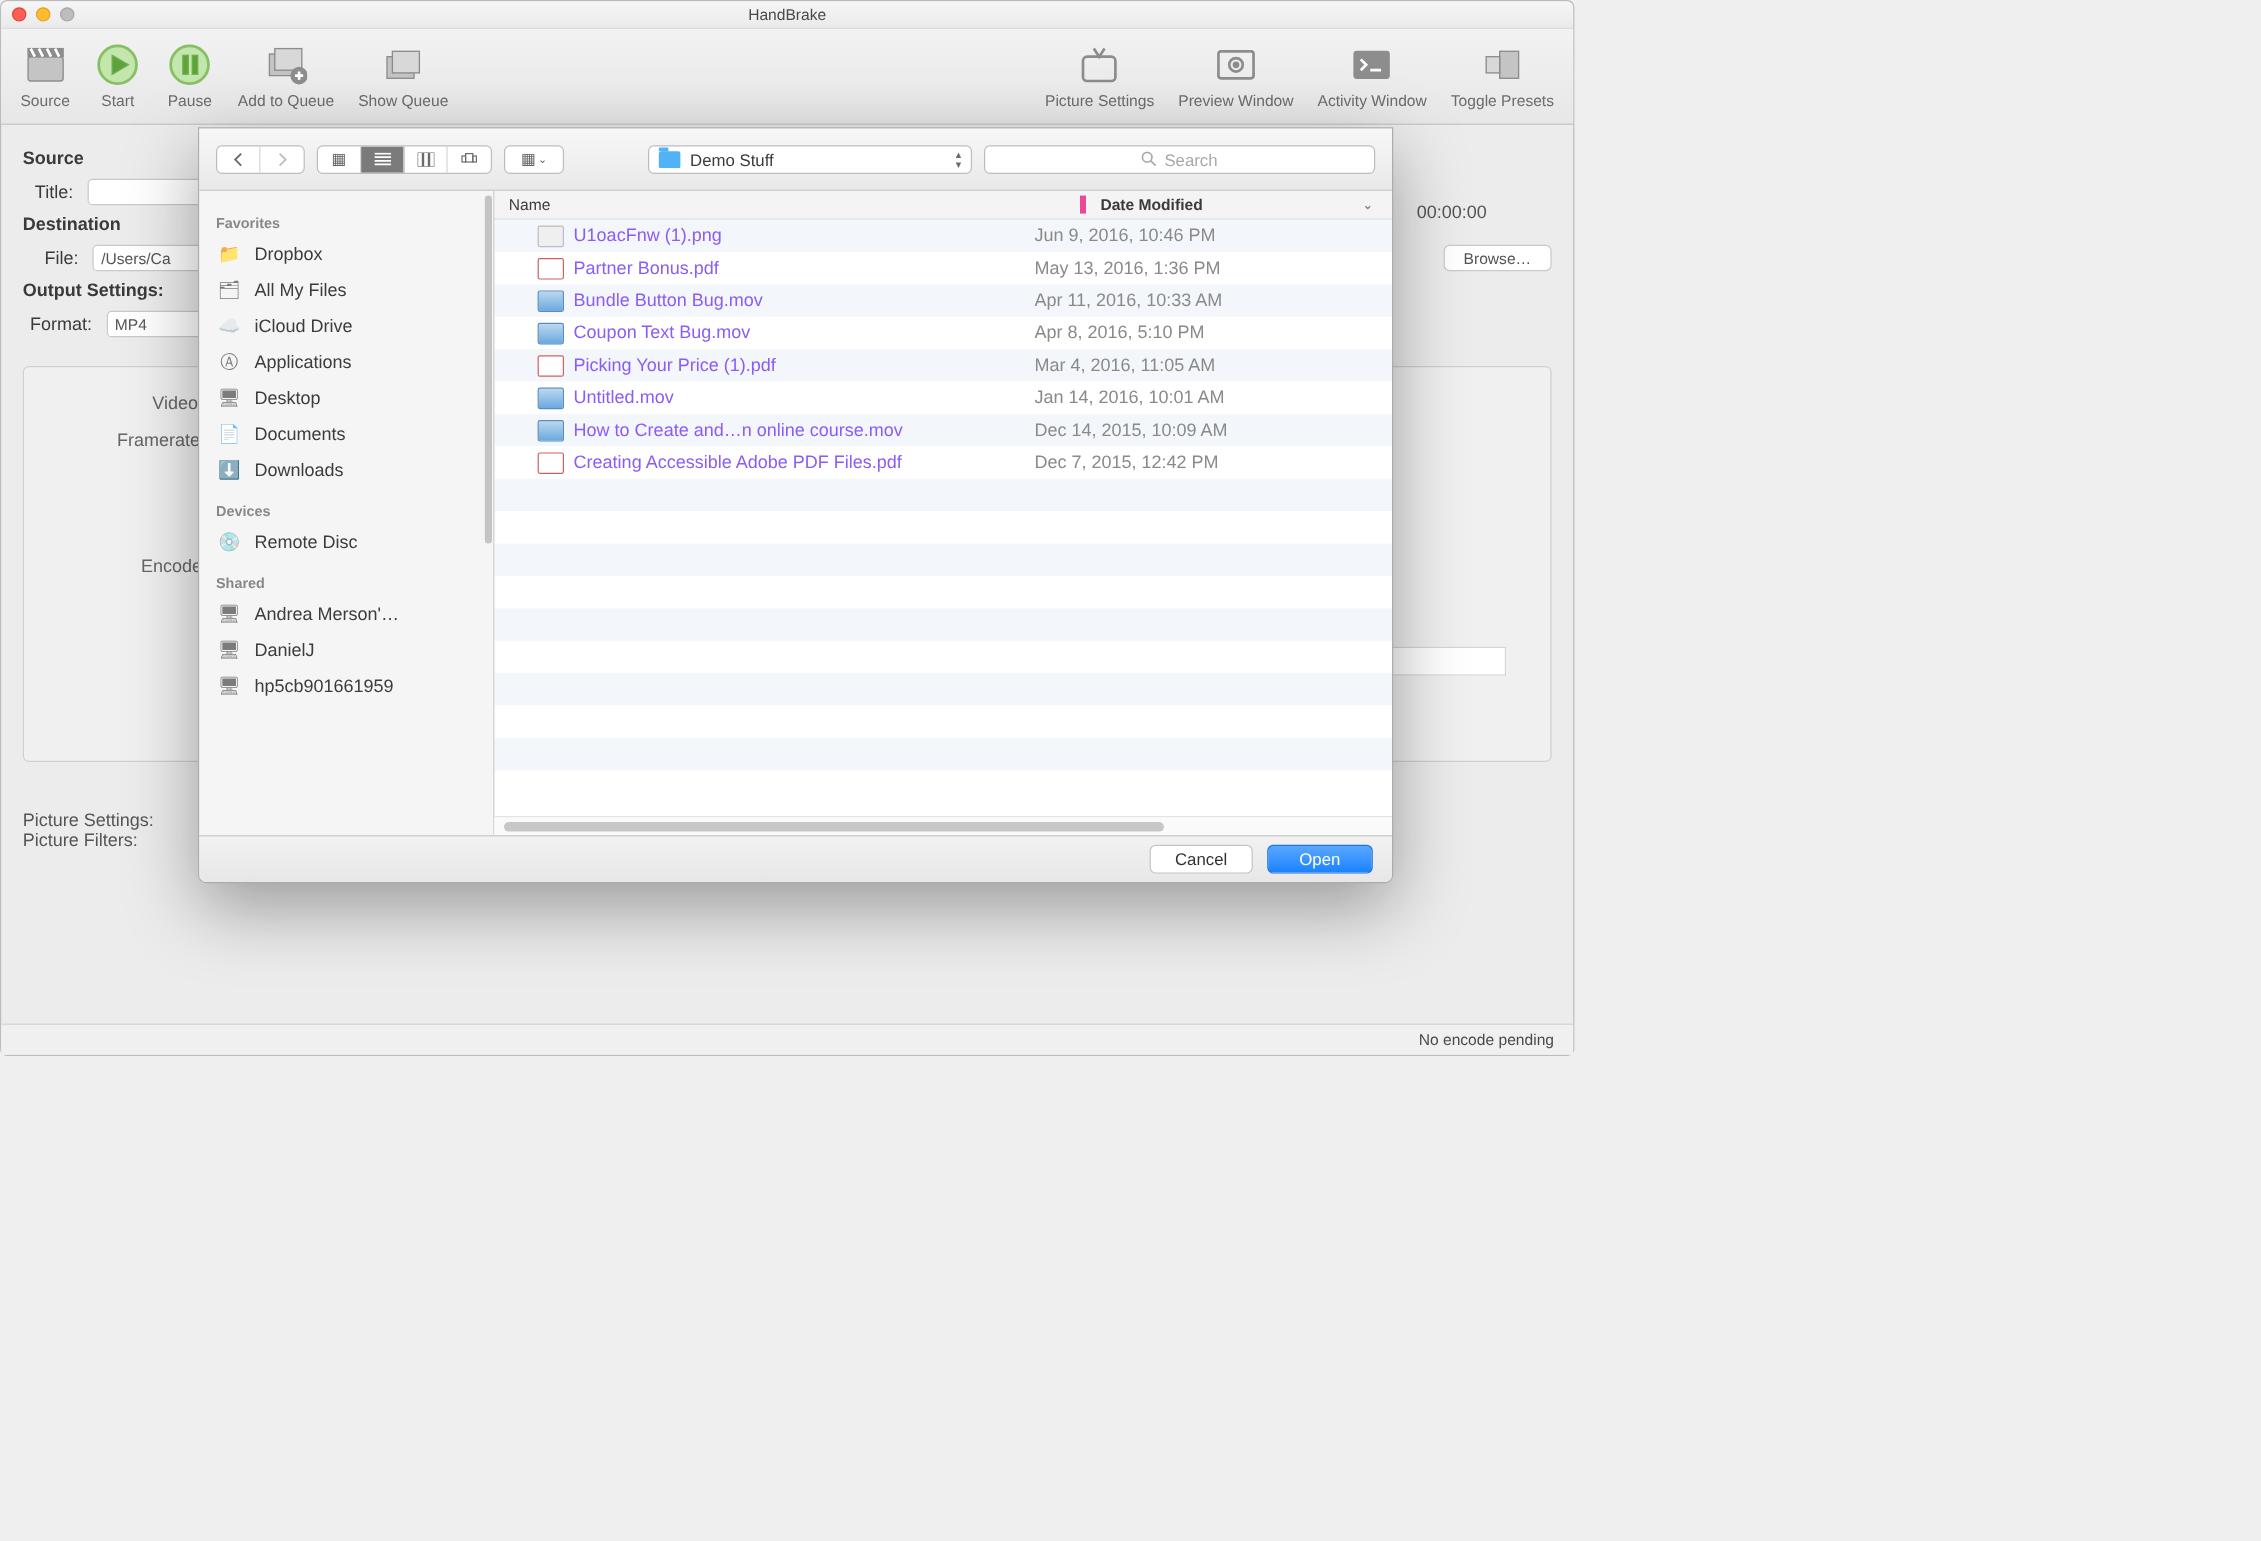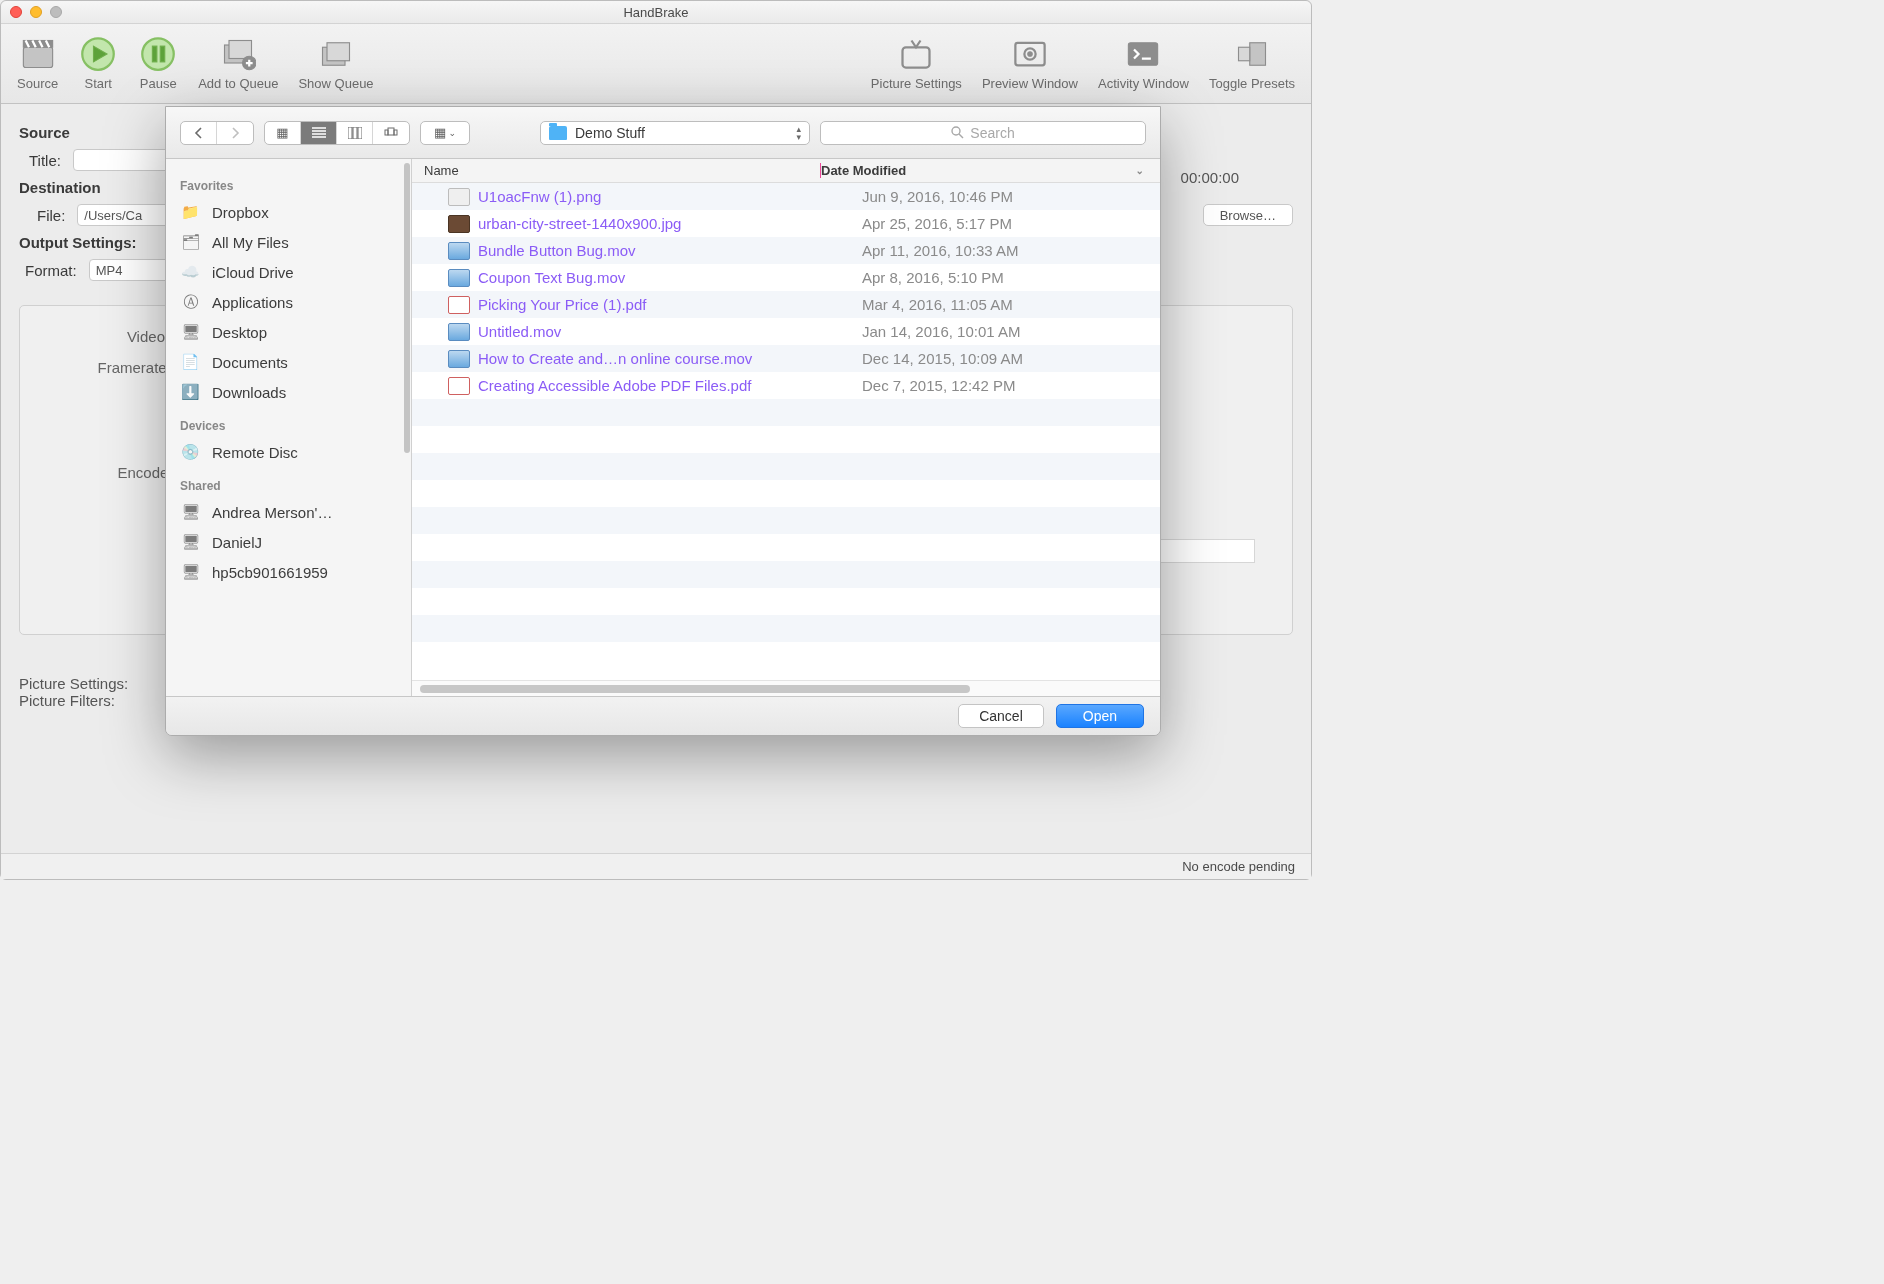--- a/index.html
+++ b/index.html
@@ -55,21 +55,21 @@
 .sidebar { width: 246px; background: #f5f5f5; border-right: 1px solid #d0d0d0; padding: 8px 0; overflow: hidden; position: relative; }
 .sb-section { padding: 4px 14px; color: #888; font-size: 12px; font-weight: 600; margin-top: 8px; }
 .sb-item { display: flex; align-items: center; gap: 10px; padding: 6px 14px; color: #3c3c3c; font-size: 15px; }
 .sb-item .icn { width: 22px; height: 18px; display: flex; align-items: center; justify-content: center; color: #7c7c7c; }
 .sb-scroll { position: absolute; right: 0; top: 0; bottom: 0; width: 8px; }
 .sb-thumb { position: absolute; right: 1px; top: 4px; width: 6px; height: 290px; background: #c4c4c4; border-radius: 3px; }
 
 .listpane { flex: 1; background: #fff; display: flex; flex-direction: column; }
 .cols { height: 24px; background: #f4f4f4; border-bottom: 1px solid #dcdcdc; display: flex; align-items: center; font-size: 13px; color: #3b3b3b; }
 .col-name { flex: 1; padding-left: 12px; }
-.col-date { width: 340px; border-left: 1px solid #ec4899; padding-left: 0; display: flex; align-items: center; font-weight: 600; }
+.col-date { width: 260px; border-left: 5px solid #ec4899; padding-left: 12px; display: flex; align-items: center; font-weight: 600; }
 .col-date .chev { margin-left: auto; margin-right: 16px; color: #888; font-size: 10px; }
 
 .files { flex: 1; overflow: hidden; }
 .frow { height: 27px; display: flex; align-items: center; font-size: 15px; }
 .frow:nth-child(odd) { background: #f3f6fa; }
 .frow:nth-child(even) { background: #ffffff; }
 .frow .ficn { width: 22px; height: 18px; margin: 0 8px 0 36px; display: inline-block; background: #dcdcdc; border: 1px solid #bcbcbc; border-radius: 2px; }
 .frow .ficn.png { background: #efefef; }
 .frow .ficn.pdf { background: #fff; border: 1px solid #cf6060; }
 .frow .ficn.jpg { background: #6b4a34; border: 1px solid #4a3423; }
@@ -356,23 +356,23 @@
             <span class="chev">⌄</span>
           </div>
         </div>
         <div class="files" id="file-rows">
             <div class="frow">
               <span class="ficn png"></span>
               <span class="fname">U1oacFnw (1).png</span>
               <span class="fdate">Jun 9, 2016, 10:46 PM</span>
             </div>
             <div class="frow">
-              <span class="ficn jpg"></span>
-              <span class="fname">urban-city-street-1440x900.jpg</span>
-              <span class="fdate">Apr 25, 2016, 5:17 PM</span>
+              <span class="ficn pdf"></span>
+              <span class="fname">Partner Bonus.pdf</span>
+              <span class="fdate">May 13, 2016, 1:36 PM</span>
             </div>
             <div class="frow">
               <span class="ficn mov"></span>
               <span class="fname">Bundle Button Bug.mov</span>
               <span class="fdate">Apr 11, 2016, 10:33 AM</span>
             </div>
             <div class="frow">
               <span class="ficn mov"></span>
               <span class="fname">Coupon Text Bug.mov</span>
               <span class="fdate">Apr 8, 2016, 5:10 PM</span>

